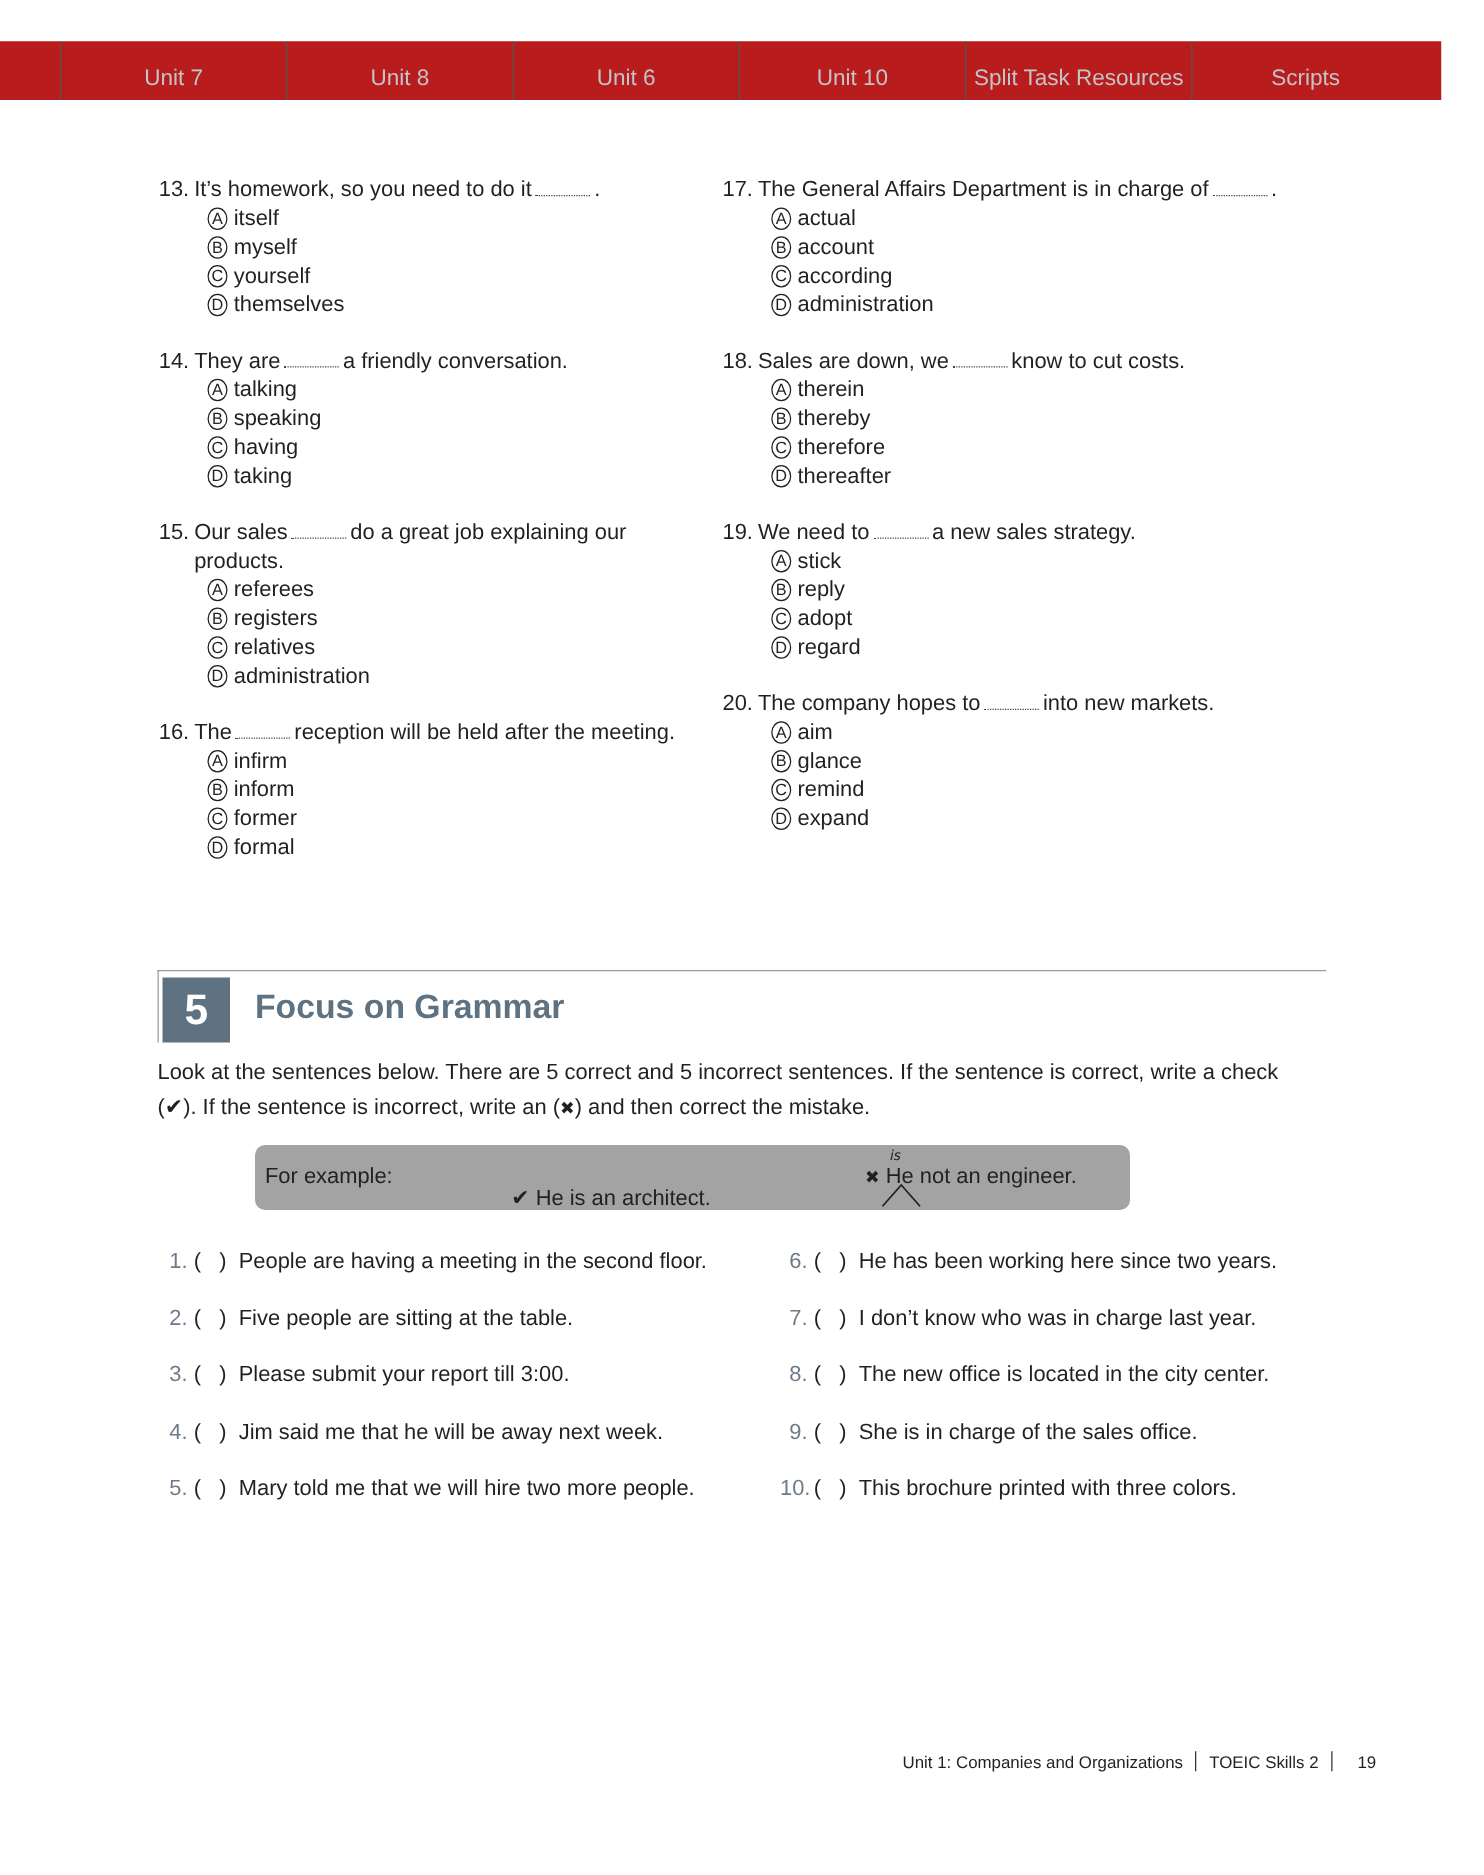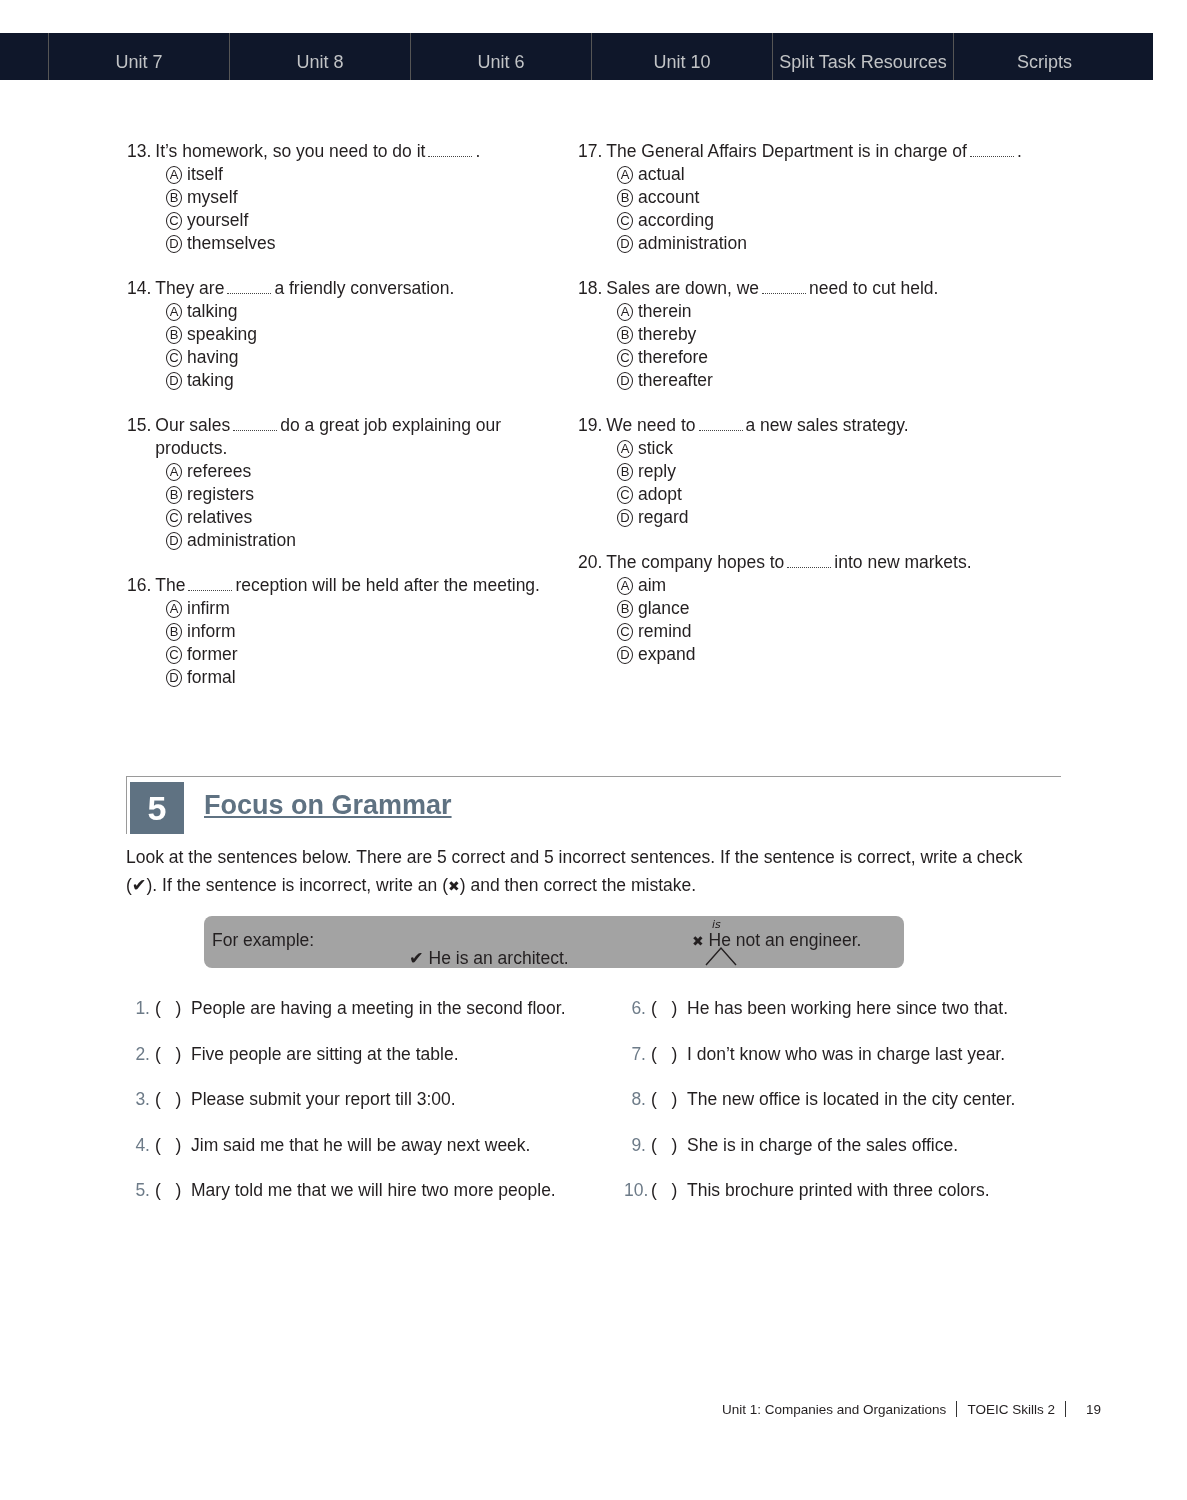--- a/index.html
+++ b/index.html
@@ -3,21 +3,21 @@
 <meta charset="utf-8">
 <style>
   html, body { margin: 0; padding: 0; }
   body {
     width: 1187px; height: 1500px; position: relative; background: #ffffff;
     font-family: "Liberation Sans", sans-serif; color: #231f20; overflow: hidden;
   }
   
   .navbar {
     position: absolute; left: 0; top: 33px; width: 1153px; height: 47px;
-    background: #0f172a; display: flex;
+    background: #b91c1c; display: flex;
   }
   .nav-lead { width: 48px; border-right: 1px solid #555; }
   .nav-tab {
     width: 181px; border-right: 1px solid #555; display: flex; align-items: flex-end;
     justify-content: center; padding-bottom: 7px; box-sizing: border-box;
     font-size: 18px; color: #c2c4c6; cursor: pointer; white-space: nowrap; overflow: hidden;
   }
   .nav-tab:last-child { border-right: none; }
 
   
@@ -40,21 +40,21 @@
   }
 
   
   .section-rule { position: absolute; left: 126px; top: 776px; width: 935px; height: 1px; background: #9a9a9a; }
   .section-left-rule { position: absolute; left: 126px; top: 776px; width: 1px; height: 58px; background: #9a9a9a; }
   .section-badge {
     position: absolute; left: 130px; top: 782px; width: 54px; height: 52px; background: #5f7282;
     color: #fff; font-weight: bold; font-size: 34px; display: flex; align-items: center; justify-content: center;
   }
   .section-title {
-    position: absolute; left: 204px; top: 790px; font-size: 27px; font-weight: bold; color: #5f7282; text-decoration: underline;
+    position: absolute; left: 204px; top: 790px; font-size: 27px; font-weight: bold; color: #5f7282;
   }
   .instructions {
     position: absolute; left: 126px; top: 843px; width: 930px; font-size: 17.5px; line-height: 28px;
   }
   .example-box {
     position: absolute; left: 204px; top: 916px; width: 700px; height: 52px; background: #a3a3a3;
     border-radius: 8px; font-size: 17.5px;
   }
   .ex-label { position: absolute; left: 8px; top: 14px; }
   .ex-correct { position: absolute; left: 205px; top: 32px; }
@@ -217,21 +217,21 @@
         <div class="option">
     <span class="opt-letter">D</span>
     <span>administration</span>
   </div>
       </div>
   </div>
     <div class="question">
     <div class="q-stem">
       <span class="q-num">18.</span>
       <span class="q-text">
-        <span>Sales are down, we</span><span class="blank"></span><span>need to cut held.</span>
+        <span>Sales are down, we</span><span class="blank"></span><span>know to cut costs.</span>
       </span>
     </div>
     <div class="options">
         <div class="option">
     <span class="opt-letter">A</span>
     <span>therein</span>
   </div>
         <div class="option">
     <span class="opt-letter">B</span>
     <span>thereby</span>
@@ -341,21 +341,21 @@
     <div class="sentence">
     <span class="s-num">5.</span>
     <span class="s-paren">(   )</span>
     <span>Mary told me that we will hire two more people.</span>
   </div>
   </div>
 <div class="sent-col sent-right">
     <div class="sentence">
     <span class="s-num">6.</span>
     <span class="s-paren">(   )</span>
-    <span>He has been working here since two that.</span>
+    <span>He has been working here since two years.</span>
   </div>
     <div class="sentence">
     <span class="s-num">7.</span>
     <span class="s-paren">(   )</span>
     <span>I don’t know who was in charge last year.</span>
   </div>
     <div class="sentence">
     <span class="s-num">8.</span>
     <span class="s-paren">(   )</span>
     <span>The new office is located in the city center.</span>

